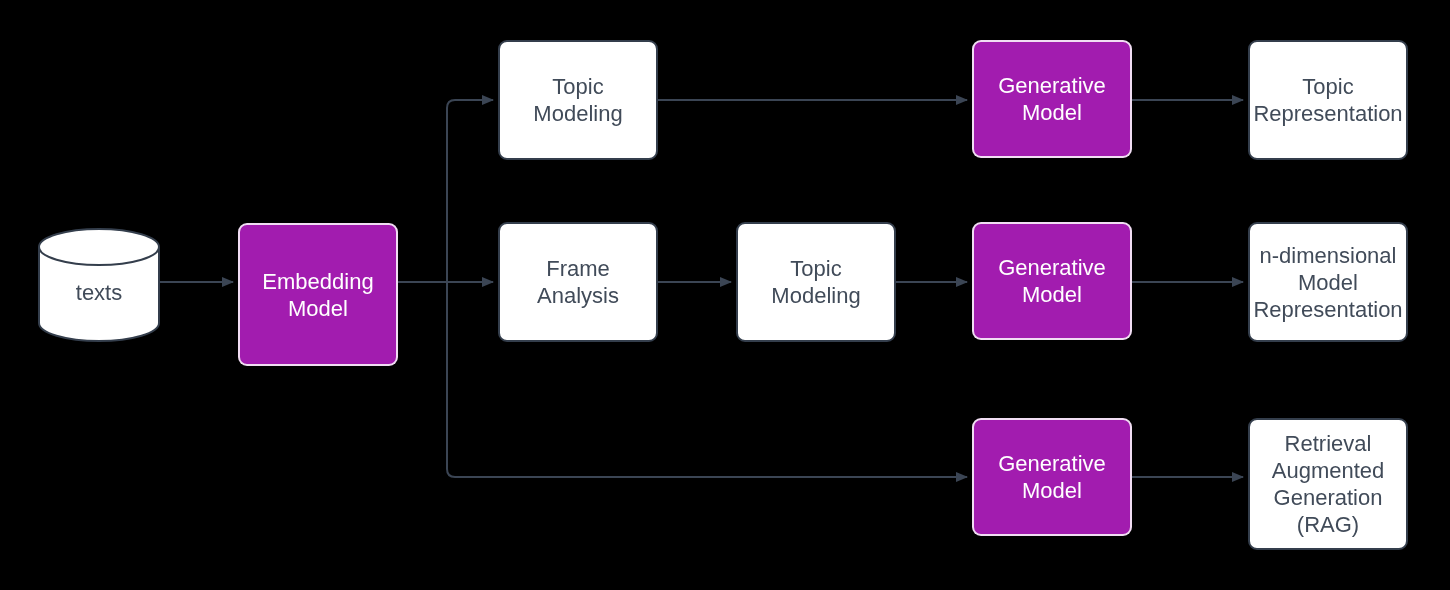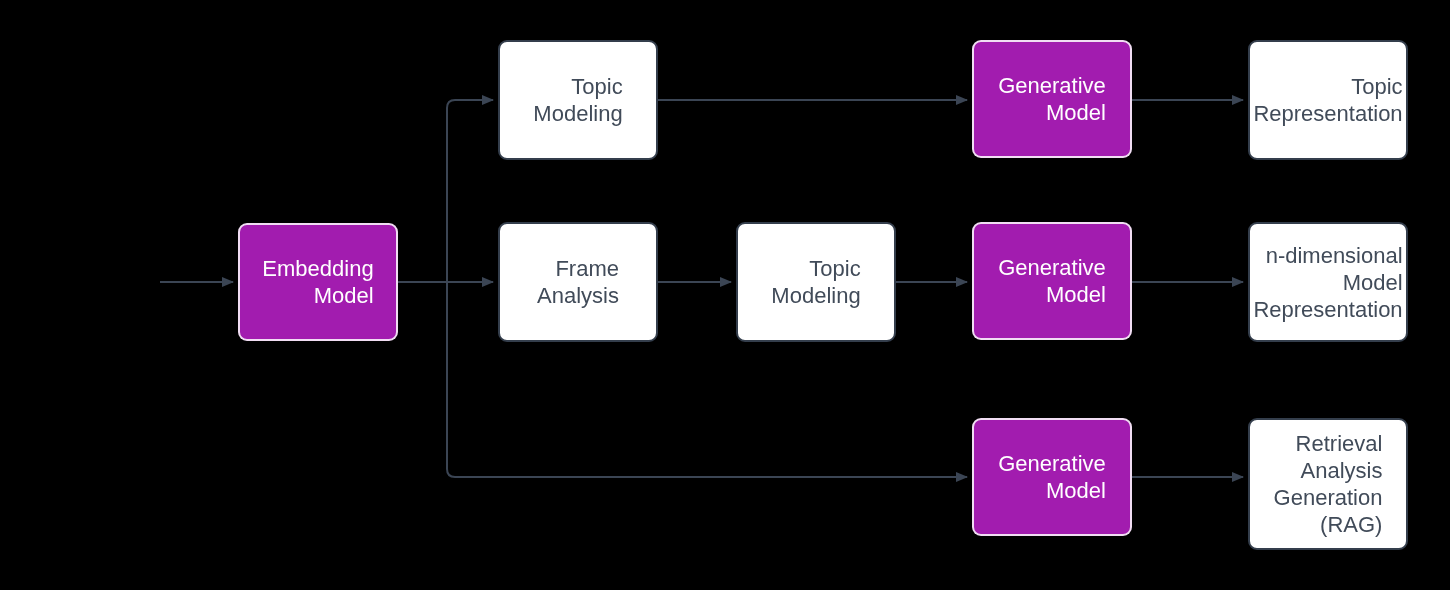--- a/index.html
+++ b/index.html
@@ -7,38 +7,38 @@
     position:relative;
     width:1450px;height:590px;
     background:#000000;
     font-family:"Liberation Sans","DejaVu Sans",sans-serif;
     overflow:hidden;
   }
   .edges{position:absolute;left:0;top:0;width:1450px;height:590px;}
   .node{
     position:absolute;
     display:flex;align-items:center;justify-content:center;
-    text-align:right;
+    text-align:center;
     border-radius:9px;
     font-size:22px;line-height:27px;
     white-space:pre-line;
     box-sizing:border-box;
   }
   .node.white{
     background:#ffffff;
     border:2px solid #343e4c;
     color:#414b59;
   }
   .node.blue{
     background:#a21caf;
     border:2px solid rgba(255,255,255,.85);
     color:#ffffff;
   }
   
-  .n-embedding        {left:238px; top:223px; width:160px; height:118px;}
+  .n-embedding        {left:238px; top:223px; width:160px; height:143px;}
   .n-topic-modeling-1 {left:498px; top:40px;  width:160px; height:120px;}
   .n-frame-analysis   {left:498px; top:222px; width:160px; height:120px;}
   .n-topic-modeling-2 {left:736px; top:222px; width:160px; height:120px;}
   .n-generative-1     {left:972px; top:40px;  width:160px; height:118px;}
   .n-generative-2     {left:972px; top:222px; width:160px; height:118px;}
   .n-generative-3     {left:972px; top:418px; width:160px; height:118px;}
   .n-topic-repr       {left:1248px;top:40px;  width:160px; height:120px;}
   .n-ndim-frame       {left:1248px;top:222px; width:160px; height:120px;}
   .n-rag              {left:1248px;top:418px; width:160px; height:132px;}
   .n-cylinder{
@@ -69,20 +69,27 @@
       <path d="M398,282 H447 V469 Q447,477 455,477 H967" marker-end="url(#arrow)"></path>
       <path d="M658,100 H967" marker-end="url(#arrow)"></path>
       <path d="M1132,100 H1243" marker-end="url(#arrow)"></path>
       <path d="M658,282 H731" marker-end="url(#arrow)"></path>
       <path d="M896,282 H967" marker-end="url(#arrow)"></path>
       <path d="M1132,282 H1243" marker-end="url(#arrow)"></path>
       <path d="M1132,477 H1243" marker-end="url(#arrow)"></path>
     </g>
   </svg>
 
+  <div class="node n-cylinder">
+    <svg width="122" height="114" viewBox="0 0 122 114" xmlns="http://www.w3.org/2000/svg">
+      <path d="M1,19 A60,18 0 0 1 121,19 V95 A60,18 0 0 1 1,95 Z" fill="#ffffff" stroke="#343e4c" stroke-width="2"></path>
+      <path d="M1,19 A60,18 0 0 0 121,19" fill="none" stroke="#343e4c" stroke-width="2"></path>
+    </svg>
+    <div class="cyl-label">texts</div>
+  </div>
 
   <div class="node blue n-embedding">
     <span>Embedding
 Model</span>
   </div>
 
   <div class="node white n-topic-modeling-1">
     <span>Topic
 Modeling</span>
   </div>
@@ -118,18 +125,18 @@
   </div>
 
   <div class="node white n-ndim-frame">
     <span>n-dimensional
 Model
 Representation</span>
   </div>
 
   <div class="node white n-rag">
     <span>Retrieval
-Analysis
+Augmented
 Generation
 (RAG)</span>
   </div>
 
 </div>
 
 </body></html>

